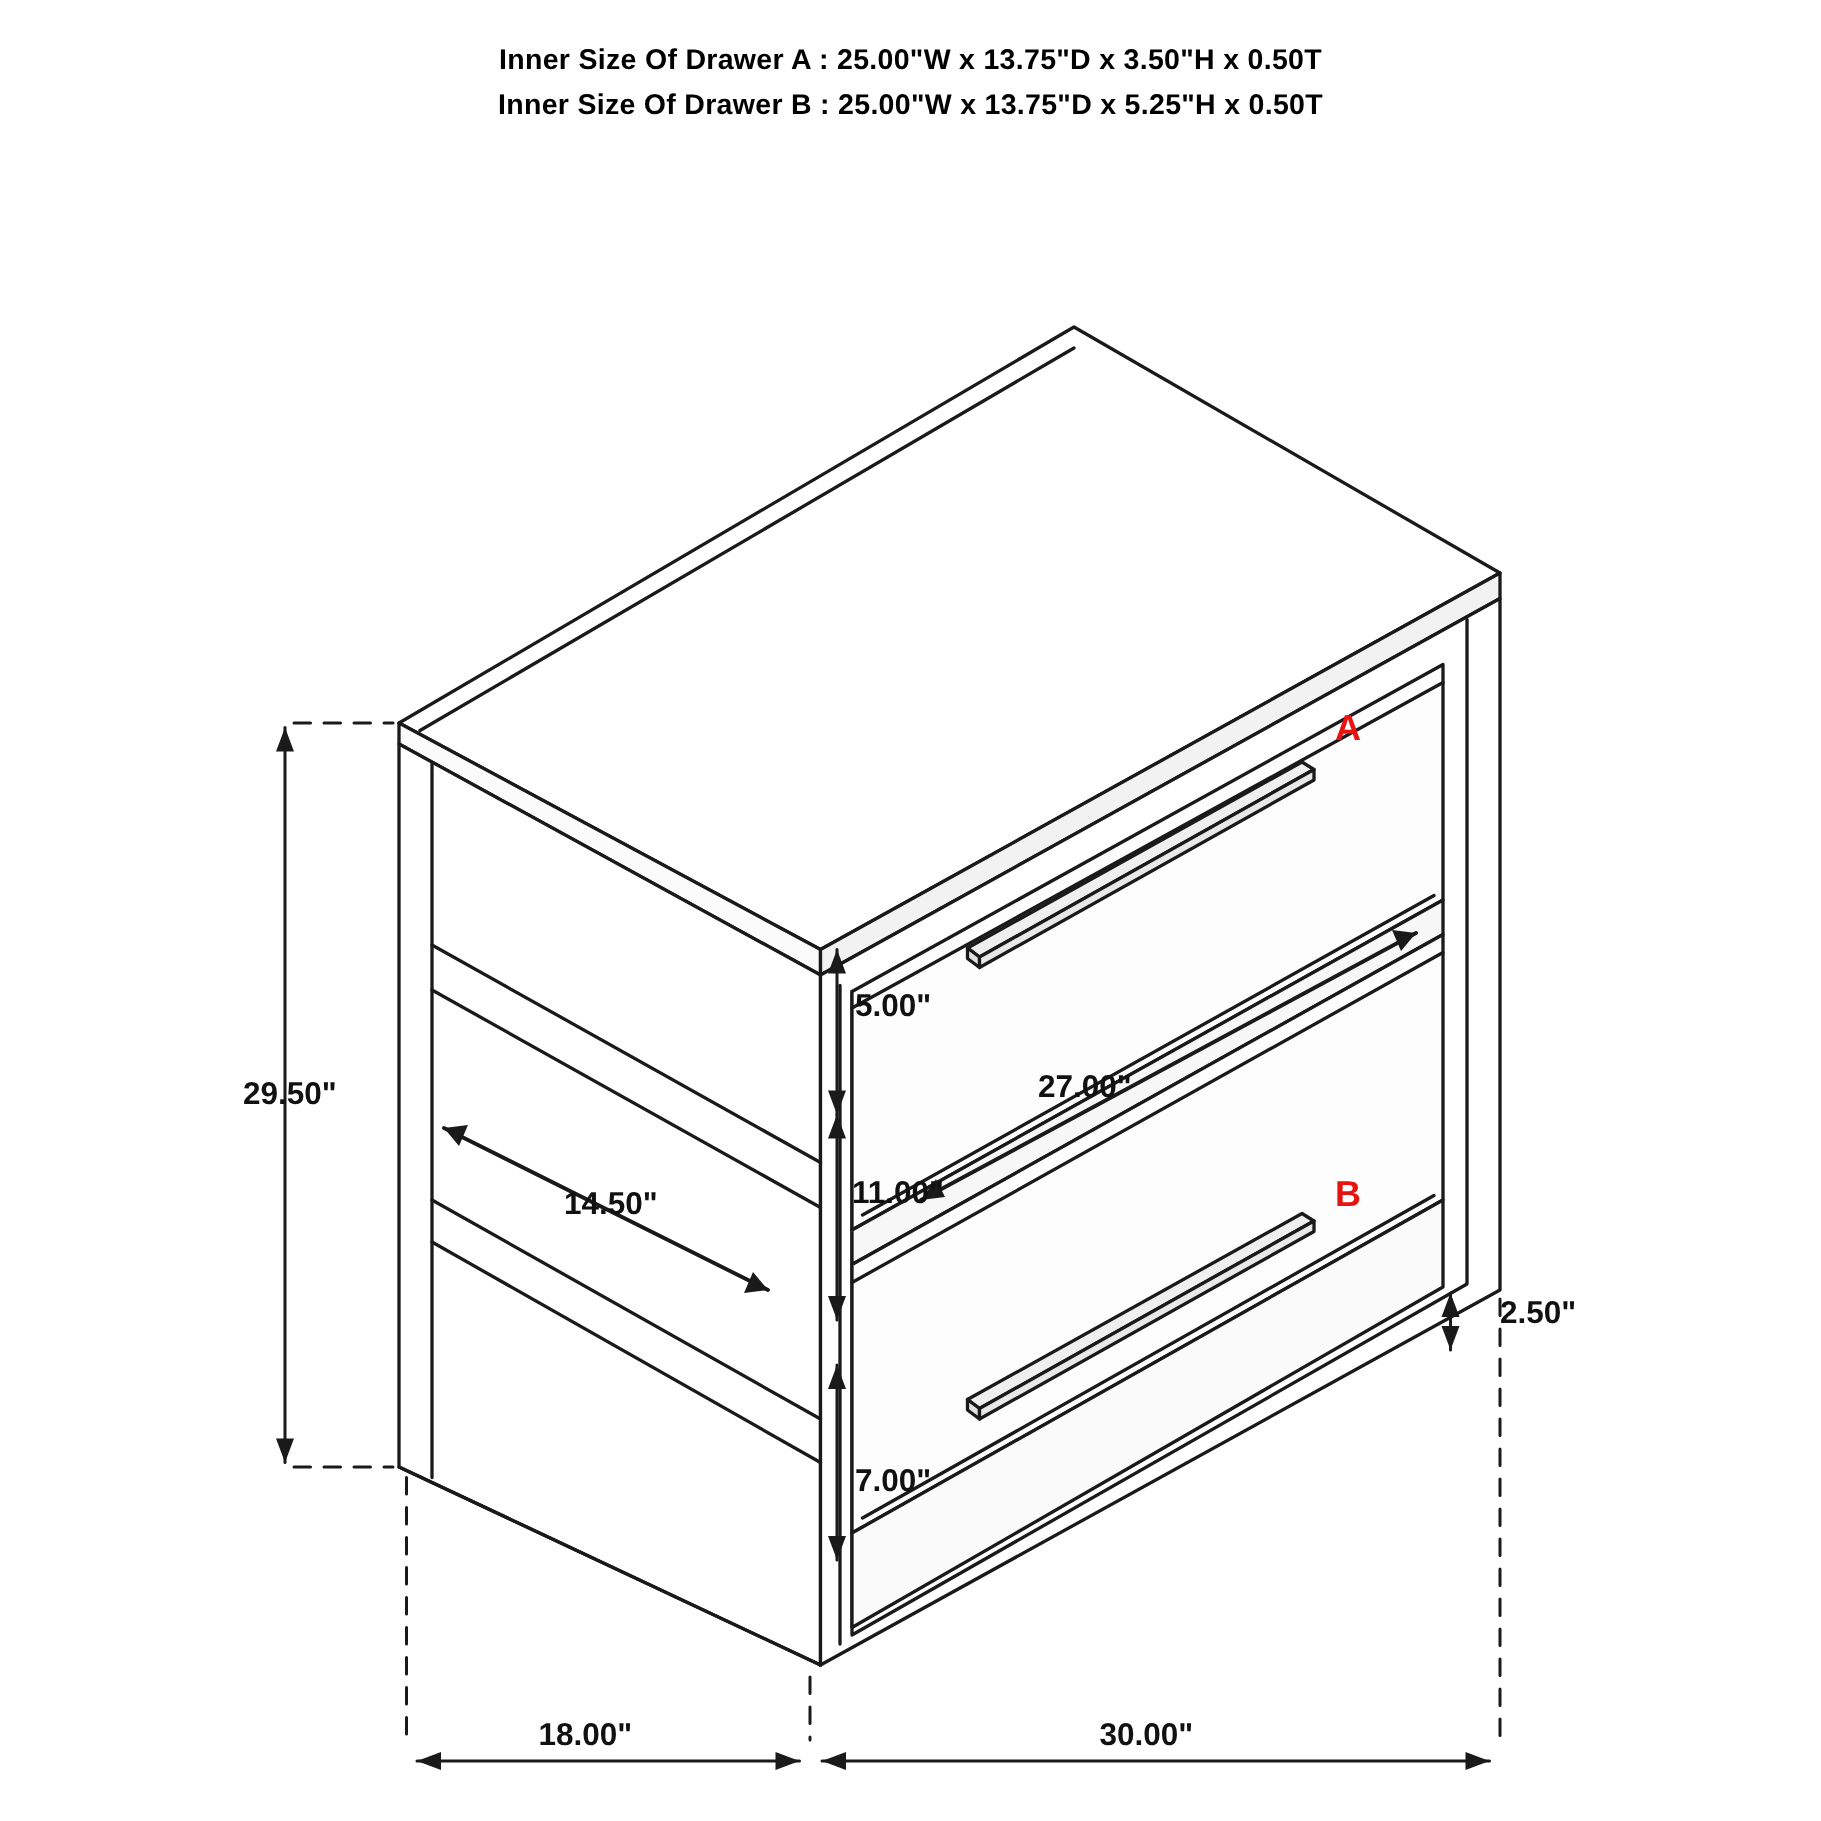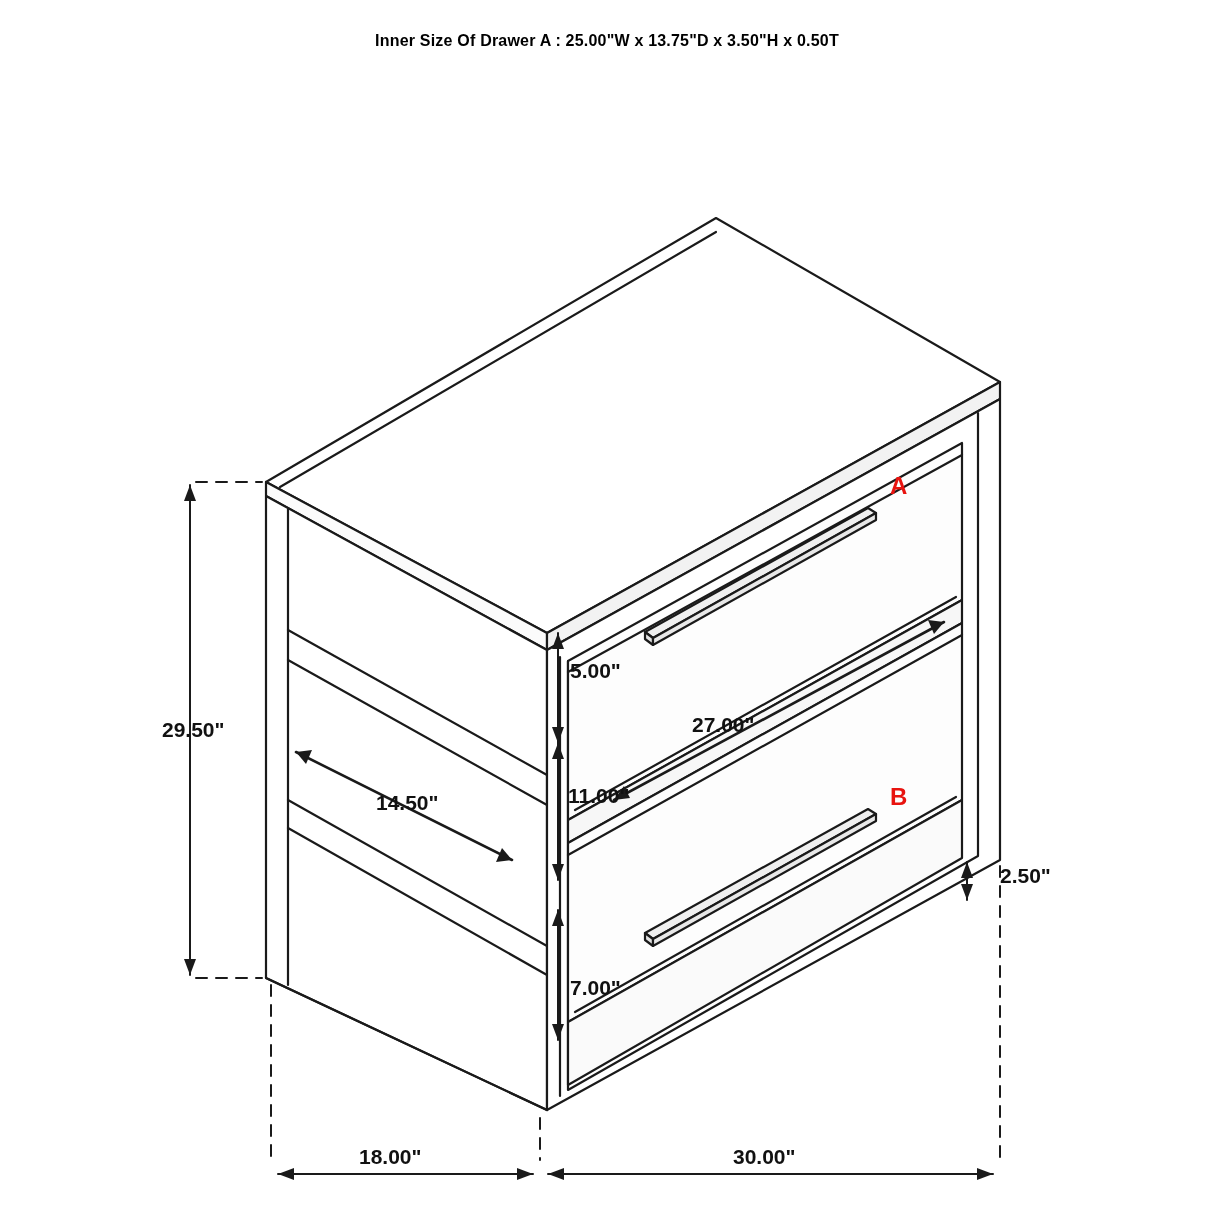--- a/index.html
+++ b/index.html
@@ -18,21 +18,21 @@
     overflow: hidden;
   }
   .title-block {
     position: absolute;
     top: 26px;
     left: 0;
     width: 1214px;
     text-align: center;
   }
   .title-line {
-    font-size: 16px;
+    font-size: 19px;
     font-weight: bold;
     color: #000000;
     line-height: 30px;
     letter-spacing: 0.2px;
   }
   svg.diagram {
     position: absolute;
     top: 0;
     left: 0;
     width: 1214px;
@@ -53,20 +53,21 @@
     white-space: nowrap;
   }
 </style>
 </head>
 <body>
 
 <div id="page">
 
   <div class="title-block">
     <div class="title-line">Inner Size Of Drawer A : 25.00"W x 13.75"D x 3.50"H x 0.50T</div>
+    <div class="title-line">Inner Size Of Drawer B : 25.00"W x 13.75"D x 5.25"H x 0.50T</div>
   </div>
 
   <svg class="diagram" viewBox="0 0 1214 1214">
     <g fill="none" stroke="#1a1a1a" stroke-width="2.2" stroke-linejoin="round" stroke-linecap="round">
 
       <g>
         <polygon points="266,482 716,218 1000,382 547,633" fill="#ffffff"></polygon>
         <polygon points="266,482 266,496 547,650 547,633" fill="#fbfbfb"></polygon>
         <polygon points="547,633 547,650 1000,399 1000,382" fill="#f2f2f2"></polygon>
         <line x1="280" y1="487" x2="716" y2="232"></line>

